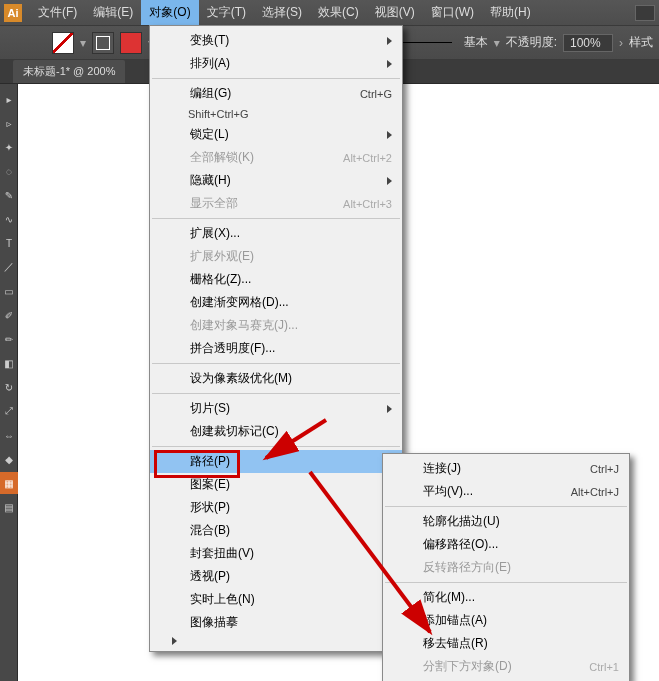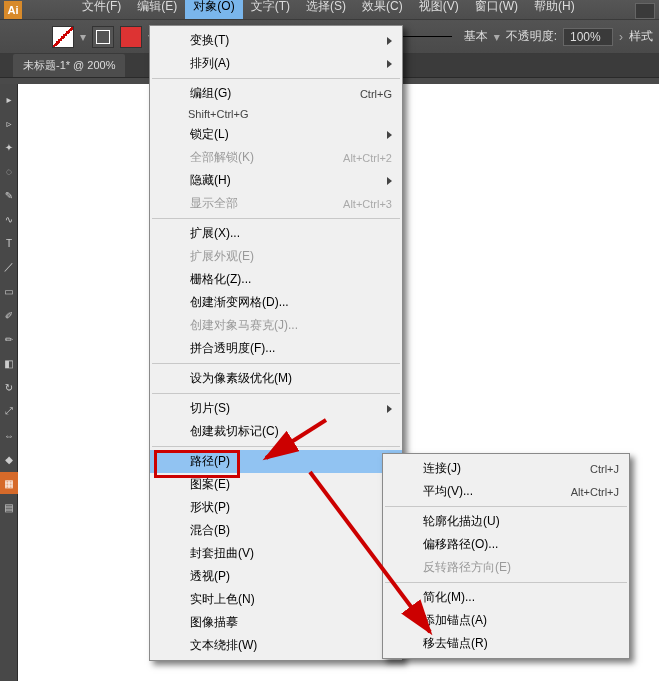--- a/index.html
+++ b/index.html
@@ -8,26 +8,25 @@
     font-size: 12px;
     background: #4a4a4a;
     width: 659px;
     height: 681px;
     overflow: hidden;
     position: relative;
     color: #ddd;
   }
   .topbar {
     display: flex;
-    align-items: flex-end;
-    height: 20px;
+    align-items: center;
+    height: 26px;
     background: linear-gradient(#565656,#4d4d4d);
     padding: 0 4px;
     border-bottom: 1px solid #3a3a3a;
-    gap: 44px;
   }
   .appicon {
     width: 18px; height: 18px;
     background: #d88a2a;
     display:flex; align-items:center; justify-content:center;
     color:#fff; font-weight:bold; font-size:11px;
     margin-right:8px;
   }
   .menubar { display:flex; gap:0; }
   .menubar-item {
@@ -347,21 +346,20 @@
     </div>
     <div class="menu-row">
       <span class="menu-label">实时上色(N)</span>
       <span class="menu-arrow"></span>
     </div>
     <div class="menu-row">
       <span class="menu-label">图像描摹</span>
       <span class="menu-arrow"></span>
     </div>
     <div class="menu-row">
-      <span class="menu-label">文本绕排(W)</span>
       <span class="menu-arrow"></span>
     </div>
   </div>
 
 <div class="menu menu2" id="menu2">
     <div class="menu-row">
       <span class="menu-label">连接(J)</span>
       <span class="menu-accel">Ctrl+J</span>
     </div>
     <div class="menu-row">
@@ -380,20 +378,24 @@
     </div>
     <div class="menu-sep"></div>
     <div class="menu-row">
       <span class="menu-label">简化(M)...</span>
     </div>
     <div class="menu-row">
       <span class="menu-label">添加锚点(A)</span>
     </div>
     <div class="menu-row">
       <span class="menu-label">移去锚点(R)</span>
+    </div>
+    <div class="menu-row disabled">
+      <span class="menu-label">分割下方对象(D)</span>
+      <span class="menu-accel">Ctrl+1</span>
     </div>
   </div>
 
 <div class="anno-box a1"></div>
 
 <svg class="arrow-svg" style="top:412px; left:256px;" width="80" height="56">
   <defs>
       <marker id="ah1" markerWidth="10" markerHeight="10" refX="8" refY="3" orient="auto">
     <path d="M0,0 L9,3 L0,6 Z" fill="#cc0000"></path>
       </marker>

